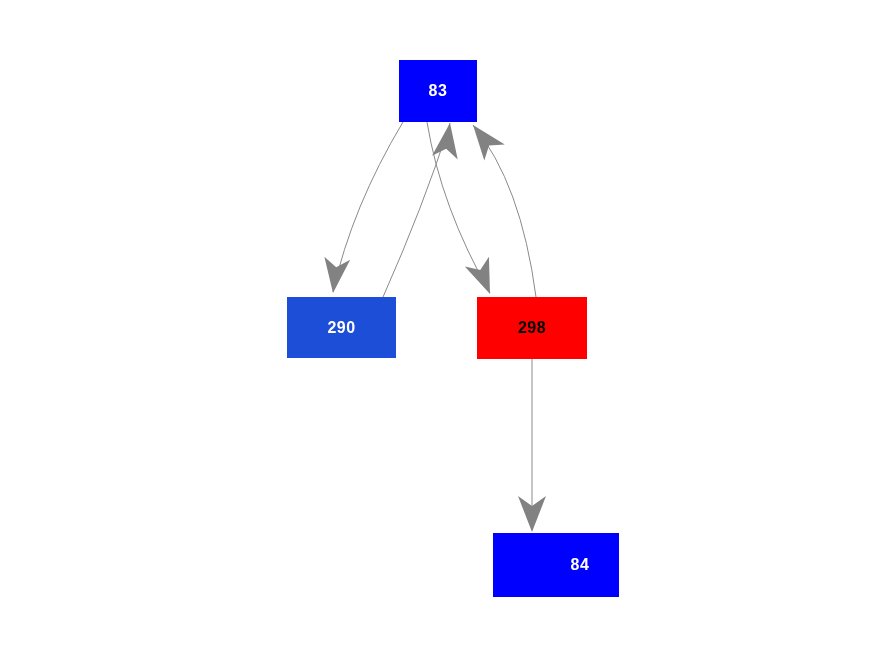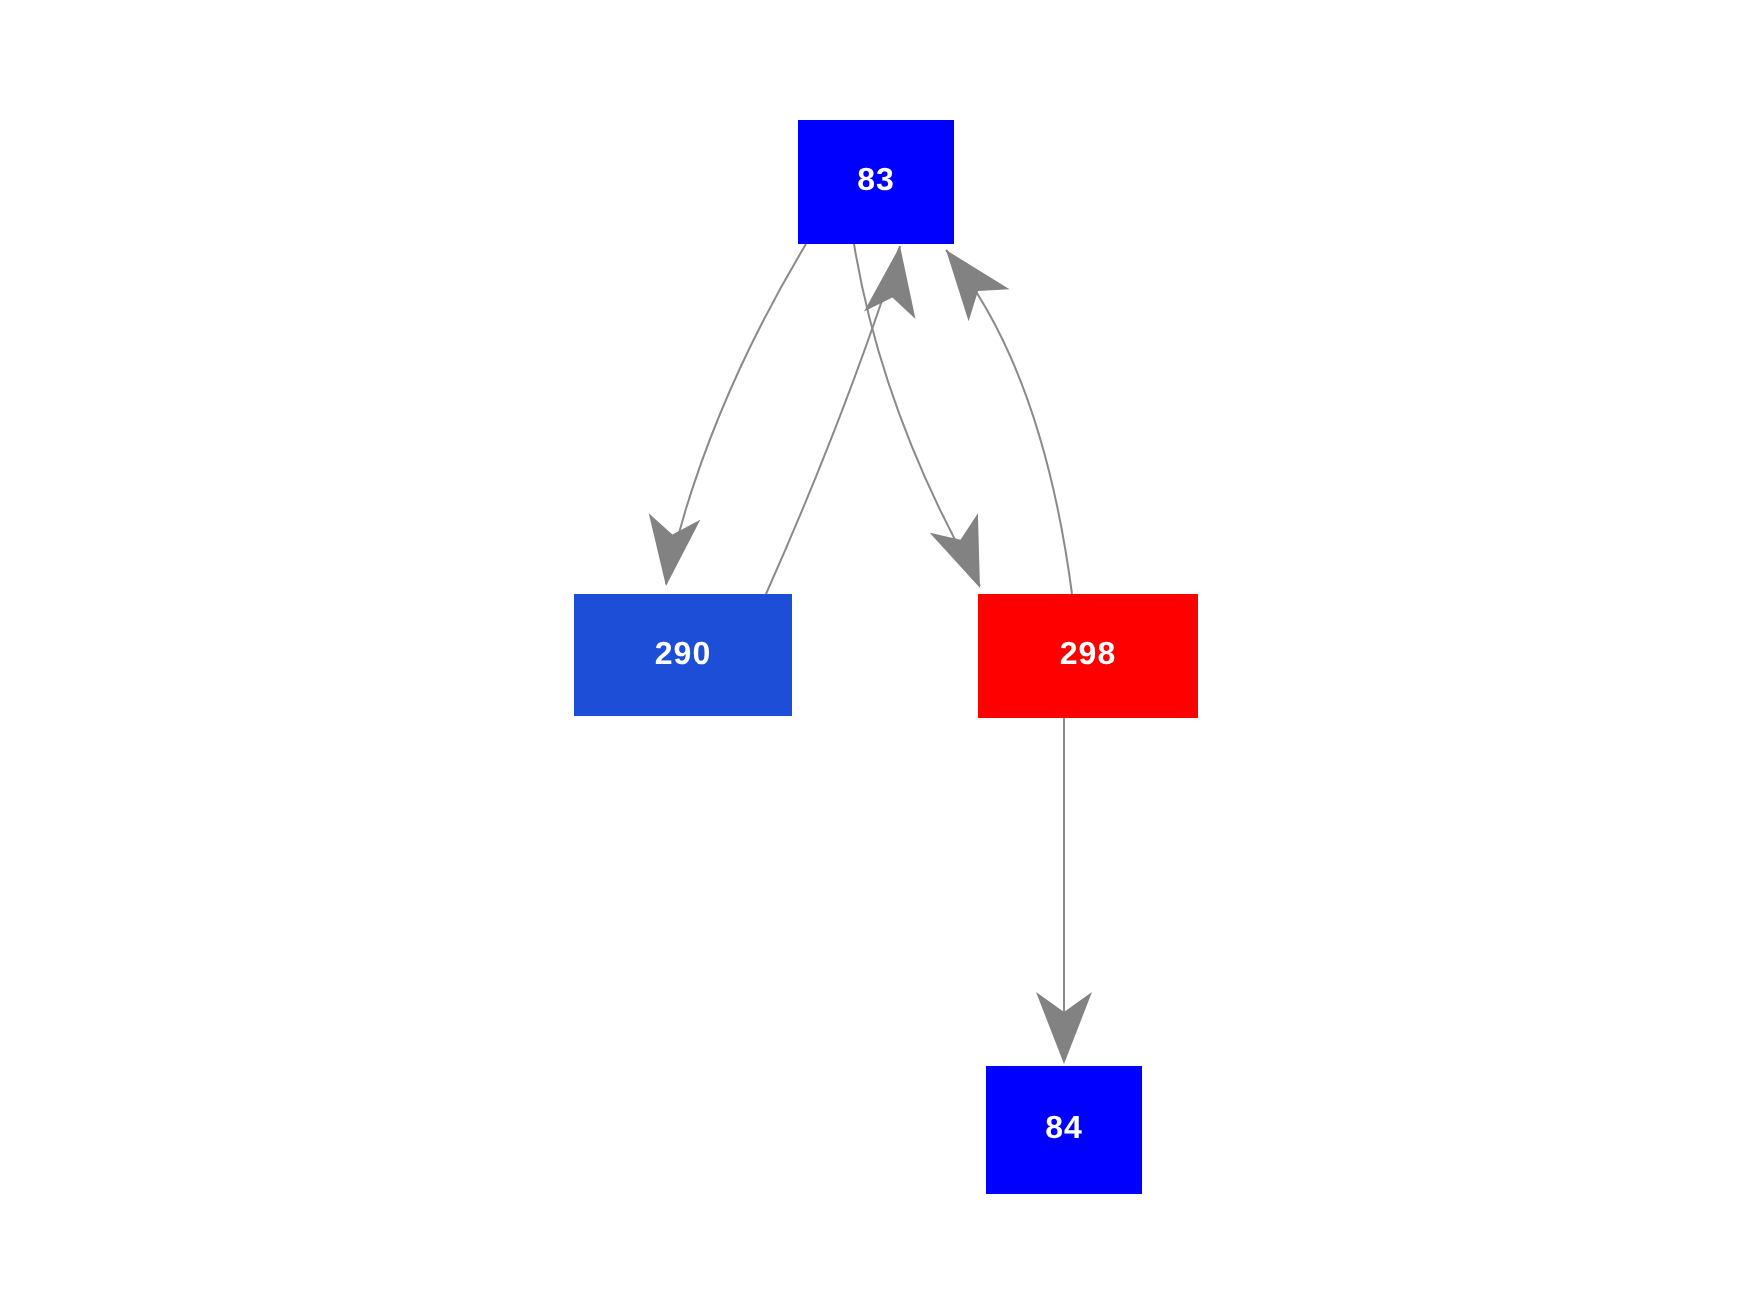--- a/index.html
+++ b/index.html
@@ -59,21 +59,21 @@
   </svg>
 
   <div class="node node-83" style="background: rgb(0, 0, 255); color: rgb(255, 255, 255);">
     <span>83</span>
   </div>
 
   <div class="node node-290" style="background: #1d4ed8; color: rgb(255, 255, 255);">
     <span>290</span>
   </div>
 
-  <div class="node node-298" style="background: rgb(255, 0, 0); color: #ffffff; margin-left: 12px;">
+  <div class="node node-298" style="background: rgb(255, 0, 0); color: #000000;">
     <span>298</span>
   </div>
 
-  <div class="node node-84" style="background: rgb(0, 0, 255); color: rgb(255, 255, 255);">
+  <div class="node node-84" style="background: rgb(0, 0, 255); color: rgb(255, 255, 255); padding-left: 48px;">
     <span>84</span>
   </div>
 
 </div>
 
 </body></html>

